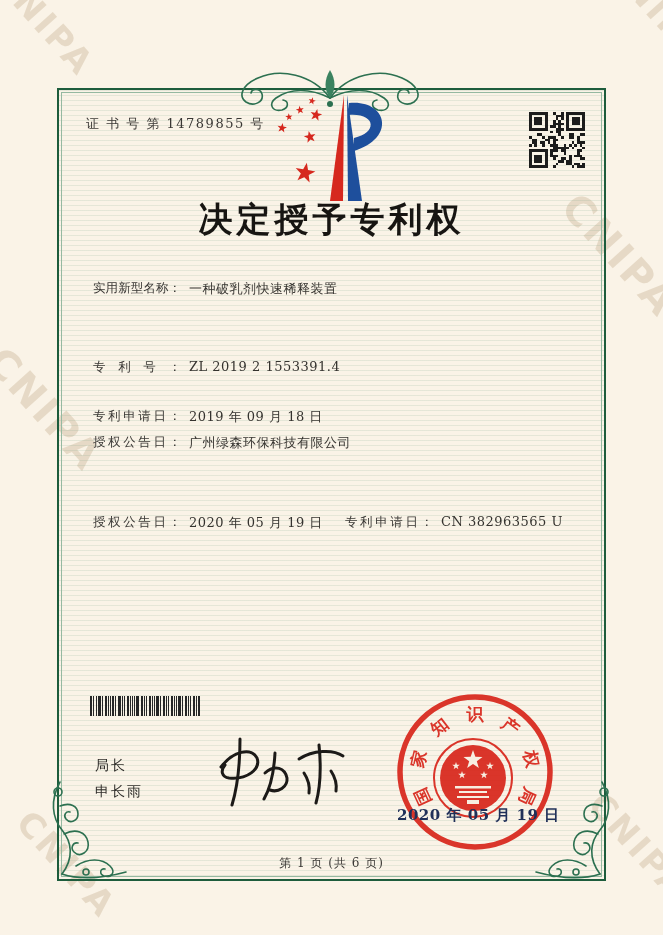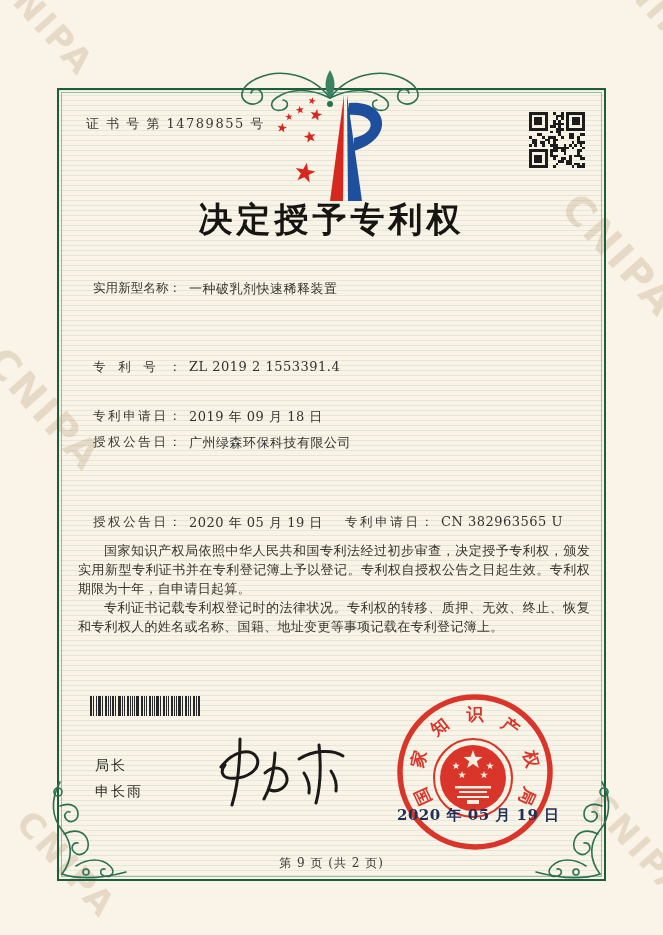--- a/index.html
+++ b/index.html
@@ -373,24 +373,20 @@
     <div class="row" style="top:434px;">
       <span class="flabel">授权公告日：</span><span class="fvalue">广州绿森环保科技有限公司</span>
     </div>
     <div class="row" style="top:514px;width:500px;">
       <span class="flabel">授权公告日：</span><span class="fvalue">2020 年 05 月 19 日</span>
       <span class="grant2">
         <span class="flabel">专利申请日：</span><span class="fvalue">CN 382963565 U</span>
       </span>
     </div>
 
-    <div class="paras">
-      <p>国家知识产权局依照中华人民共和国专利法经过初步审查，决定授予专利权，颁发实用新型专利证书并在专利登记簿上予以登记。专利权自授权公告之日起生效。专利权期限为十年，自申请日起算。</p>
-      <p>专利证书记载专利权登记时的法律状况。专利权的转移、质押、无效、终止、恢复和专利权人的姓名或名称、国籍、地址变更等事项记载在专利登记簿上。</p>
-    </div>
 
     <div class="barcode" id="barcode">
         <i style="width: 2px;"></i>
         <s style="width: 1px;"></s>
         <i style="width: 1px;"></i>
         <s style="width: 2px;"></s>
         <i style="width: 1px;"></i>
         <s style="width: 1px;"></s>
         <i style="width: 3px;"></i>
         <s style="width: 1px;"></s>
@@ -508,17 +504,17 @@
           <use href="#st" transform="translate(91,85) scale(0.4)" fill="#f8efe2"></use>
           <rect x="62" y="96" width="36" height="2.5" fill="#f8efe2"></rect>
           <rect x="66" y="101" width="28" height="2" fill="#f8efe2"></rect>
           <rect x="64" y="106" width="32" height="2" fill="#f8efe2"></rect>
           <rect x="74" y="110" width="12" height="4" fill="#f8efe2"></rect>
         </g>
       </g>
     </svg>
     <div class="seal-date">2020 年 05 月 19 日</div>
 
-    <div class="page-info">第 9 页 (共 2 页)</div>
+    <div class="page-info">第 1 页 (共 6 页)</div>
   </div>
 
 
 </div>
 
 </body></html>

